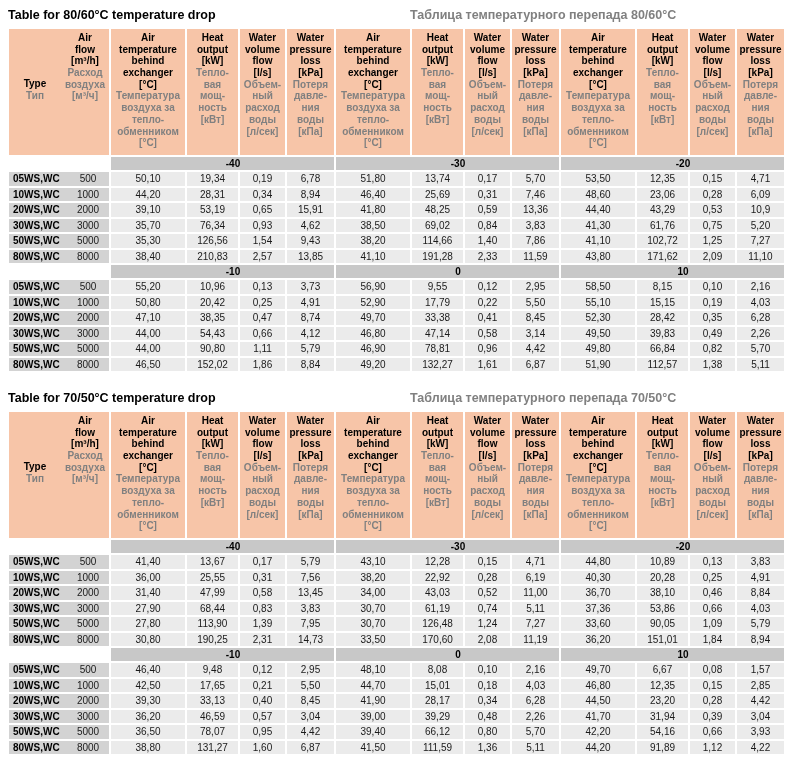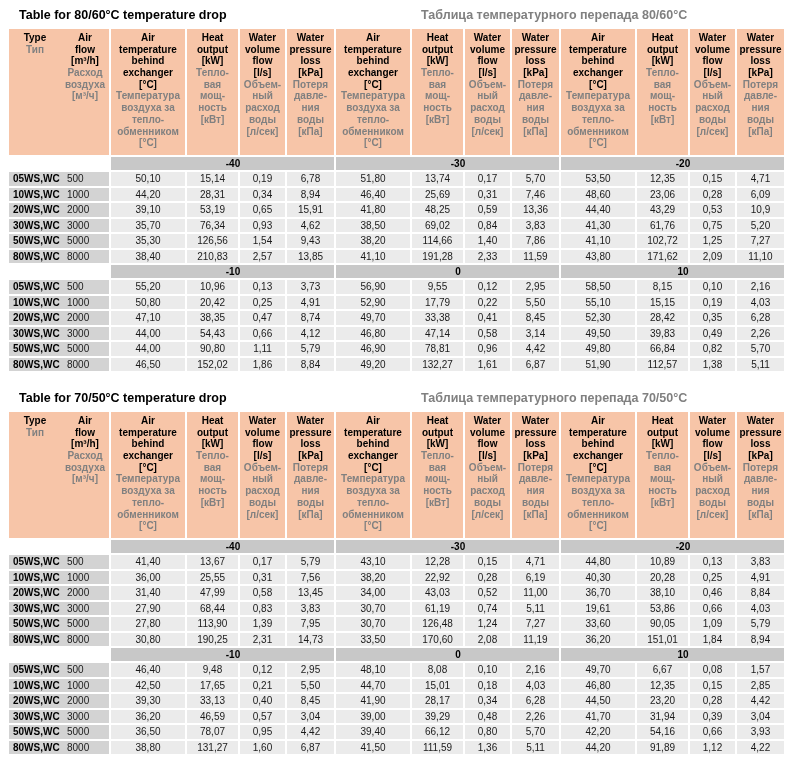--- a/index.html
+++ b/index.html
@@ -4,21 +4,21 @@
 <style>
   * { margin:0; padding:0; box-sizing:border-box; }
   html,body { background:#ffffff; }
   body {
     width:800px; height:776px; overflow:hidden;
     font-family:"Liberation Sans", sans-serif;
     color:#1a1a1a;
   }
   .page { padding:6px 7px 0 7px; }
 
-  .titles { display:flex; margin:2px 0 5px 12px; }
+  .titles { display:flex; margin:2px 0 5px 1px; }
   .title-en { width:402px; font-size:12.5px; font-weight:bold; color:#000; }
   .title-ru { flex:1; font-size:12.5px; font-weight:bold; color:var(--ru,#808080); }
 
   .table-section + .table-section { margin-top:18px; }
 
   table.data-table {
     border-collapse:separate; border-spacing:2px;
     table-layout:fixed; width:779px;
   }
   col.c-typeflow { width:100px; }
@@ -30,35 +30,35 @@
   th, td { font-size:10px; overflow:hidden; }
 
   tr.header-row th {
     background:var(--salmon,#f7c5a8);
     vertical-align:top; height:126px; padding-top:3px;
     font-weight:bold; text-align:center;
   }
   .hd-en { color:#000; white-space:pre-line; line-height:1.17; }
   .hd-ru { color:var(--ru,#808080); white-space:pre-line; line-height:1.17; }
   .tf-inner { display:flex; }
-  .tf-type { width:52px; text-align:center; }
+  .tf-type { width:52px; text-align:center;margin-top:46px; }
   .tf-flow { flex:1; text-align:center; }
 
   tr.band-row td { height:13px; }
   td.band {
     background:var(--band,#c8c8c8);
     text-align:center; font-weight:bold; color:#000;padding-left:21px;
   }
   td.spacer { background:transparent; }
 
   tr.data-row td { height:13.5px; }
   td.typeflow { background:var(--typebg,#d3d3d3); }
   .tfv-inner { display:flex; align-items:center; height:100%; }
   .type-label { font-weight:bold; color:#000; padding-left:4px; width:58px; }
-  .flow-value { flex:1; color:#1a1a1a; }
+  .flow-value { flex:1; text-align:center; color:#1a1a1a; }
   td.val {
     background:var(--databg,#ebebeb);
     text-align:center; color:#1a1a1a;
   }
 </style>
 </head>
 <body>
 
 <div class="page">
 
@@ -243,21 +243,21 @@
             <td class="band" colspan="4">-20</td>
           </tr>
           <tr class="data-row">
             <td class="typeflow">
               <div class="tfv-inner">
                 <span class="type-label">05WS,WC</span>
                 <span class="flow-value">500</span>
               </div>
             </td>
             <td class="val">50,10</td>
-            <td class="val">15,14</td>
+            <td class="val">19,34</td>
             <td class="val">0,19</td>
             <td class="val">6,78</td>
             <td class="val">51,80</td>
             <td class="val">13,74</td>
             <td class="val">0,17</td>
             <td class="val">5,70</td>
             <td class="val">53,50</td>
             <td class="val">12,35</td>
             <td class="val">0,15</td>
             <td class="val">4,71</td>
@@ -740,21 +740,21 @@
               </div>
             </td>
             <td class="val">27,90</td>
             <td class="val">68,44</td>
             <td class="val">0,83</td>
             <td class="val">3,83</td>
             <td class="val">30,70</td>
             <td class="val">61,19</td>
             <td class="val">0,74</td>
             <td class="val">5,11</td>
-            <td class="val">19,61</td>
+            <td class="val">37,36</td>
             <td class="val">53,86</td>
             <td class="val">0,66</td>
             <td class="val">4,03</td>
           </tr>
           <tr class="data-row">
             <td class="typeflow">
               <div class="tfv-inner">
                 <span class="type-label">50WS,WC</span>
                 <span class="flow-value">5000</span>
               </div>

